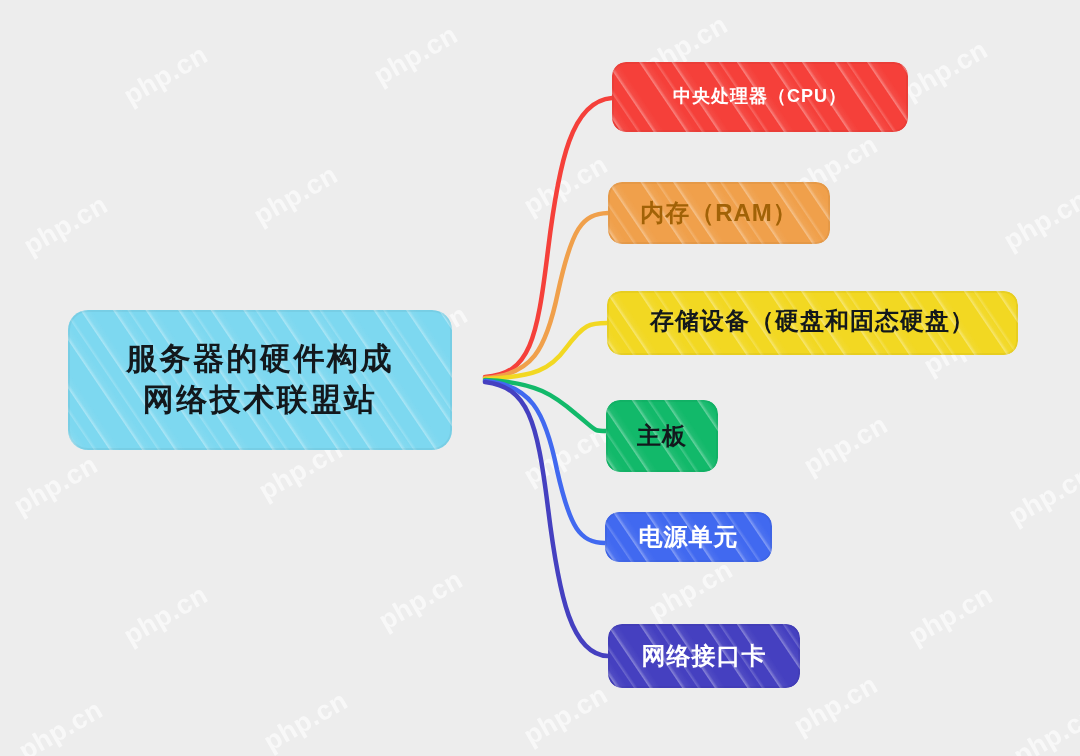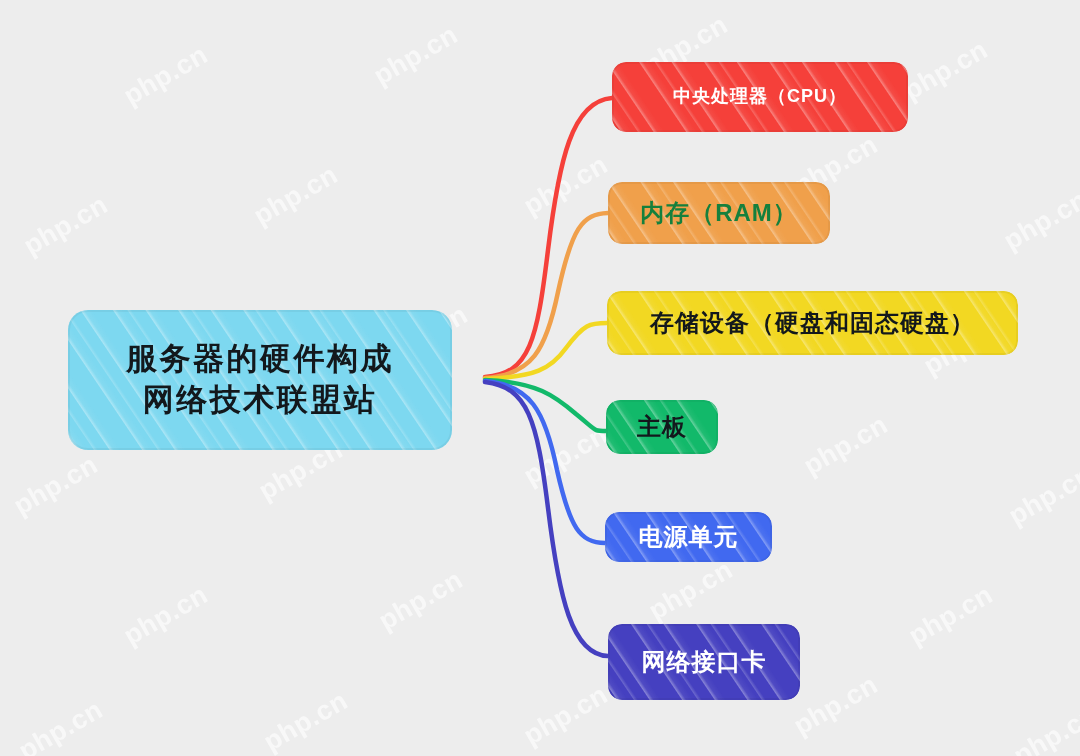--- a/index.html
+++ b/index.html
@@ -114,27 +114,27 @@
   #node-root .node-hatch,
   #node-root .node-edge { border-radius: 20px; }
   #node-root .node-label {
     font-size: 31px;
     letter-spacing: 2.5px;
   }
 
   #node-cpu      { left: 612px; top: 62px;  width: 296px; height: 70px; }
   #node-ram      { left: 608px; top: 182px; width: 222px; height: 62px; }
   #node-storage  { left: 607px; top: 291px; width: 411px; height: 64px; }
-  #node-board    { left: 606px; top: 400px; width: 112px; height: 54px; }
+  #node-board    { left: 606px; top: 400px; width: 112px; height: 72px; }
   #node-psu      { left: 605px; top: 512px; width: 167px; height: 50px; }
-  #node-nic      { left: 608px; top: 624px; width: 192px; height: 76px; }
+  #node-nic      { left: 608px; top: 624px; width: 192px; height: 64px; }
 
   #node-cpu     .node-label { font-size: 18px; letter-spacing: 1px; }
   #node-ram     .node-label { font-size: 24px; letter-spacing: 1px; }
-  #node-storage .node-label { font-size: 24px; letter-spacing: 1px; }
+  #node-storage .node-label { font-size: 24px; letter-spacing: 1px; font-family: Liberation Mono, monospace; }
   #node-board   .node-label { font-size: 24px; letter-spacing: 1px; }
   #node-psu     .node-label { font-size: 24px; letter-spacing: 1px; }
   #node-nic     .node-label { font-size: 24px; letter-spacing: 1px; }
 </style>
 </head>
 <body style="background: rgb(237, 237, 237);">
 
 <div id="mindmap-canvas" style="background: rgb(237, 237, 237);">
 
   <div id="watermark-layer">
@@ -190,21 +190,21 @@
     <div class="node-bg" style="background: rgb(245, 64, 58);"></div>
     <div class="node-hatch"></div>
     <div class="node-edge"></div>
     <div class="node-label" style="color: rgb(255, 255, 255);">中央处理器（CPU）</div>
   </div>
 
   <div class="node" id="node-ram">
     <div class="node-bg" style="background: rgb(240, 160, 75);"></div>
     <div class="node-hatch"></div>
     <div class="node-edge"></div>
-    <div class="node-label" style="color: #15803d;">内存（RAM）</div>
+    <div class="node-label" style="color: #a16207;">内存（RAM）</div>
   </div>
 
   <div class="node" id="node-storage">
     <div class="node-bg" style="background: rgb(242, 216, 34);"></div>
     <div class="node-hatch"></div>
     <div class="node-edge"></div>
     <div class="node-label" style="color: rgb(19, 24, 28);">存储设备（硬盘和固态硬盘）</div>
   </div>
 
   <div class="node" id="node-board">

